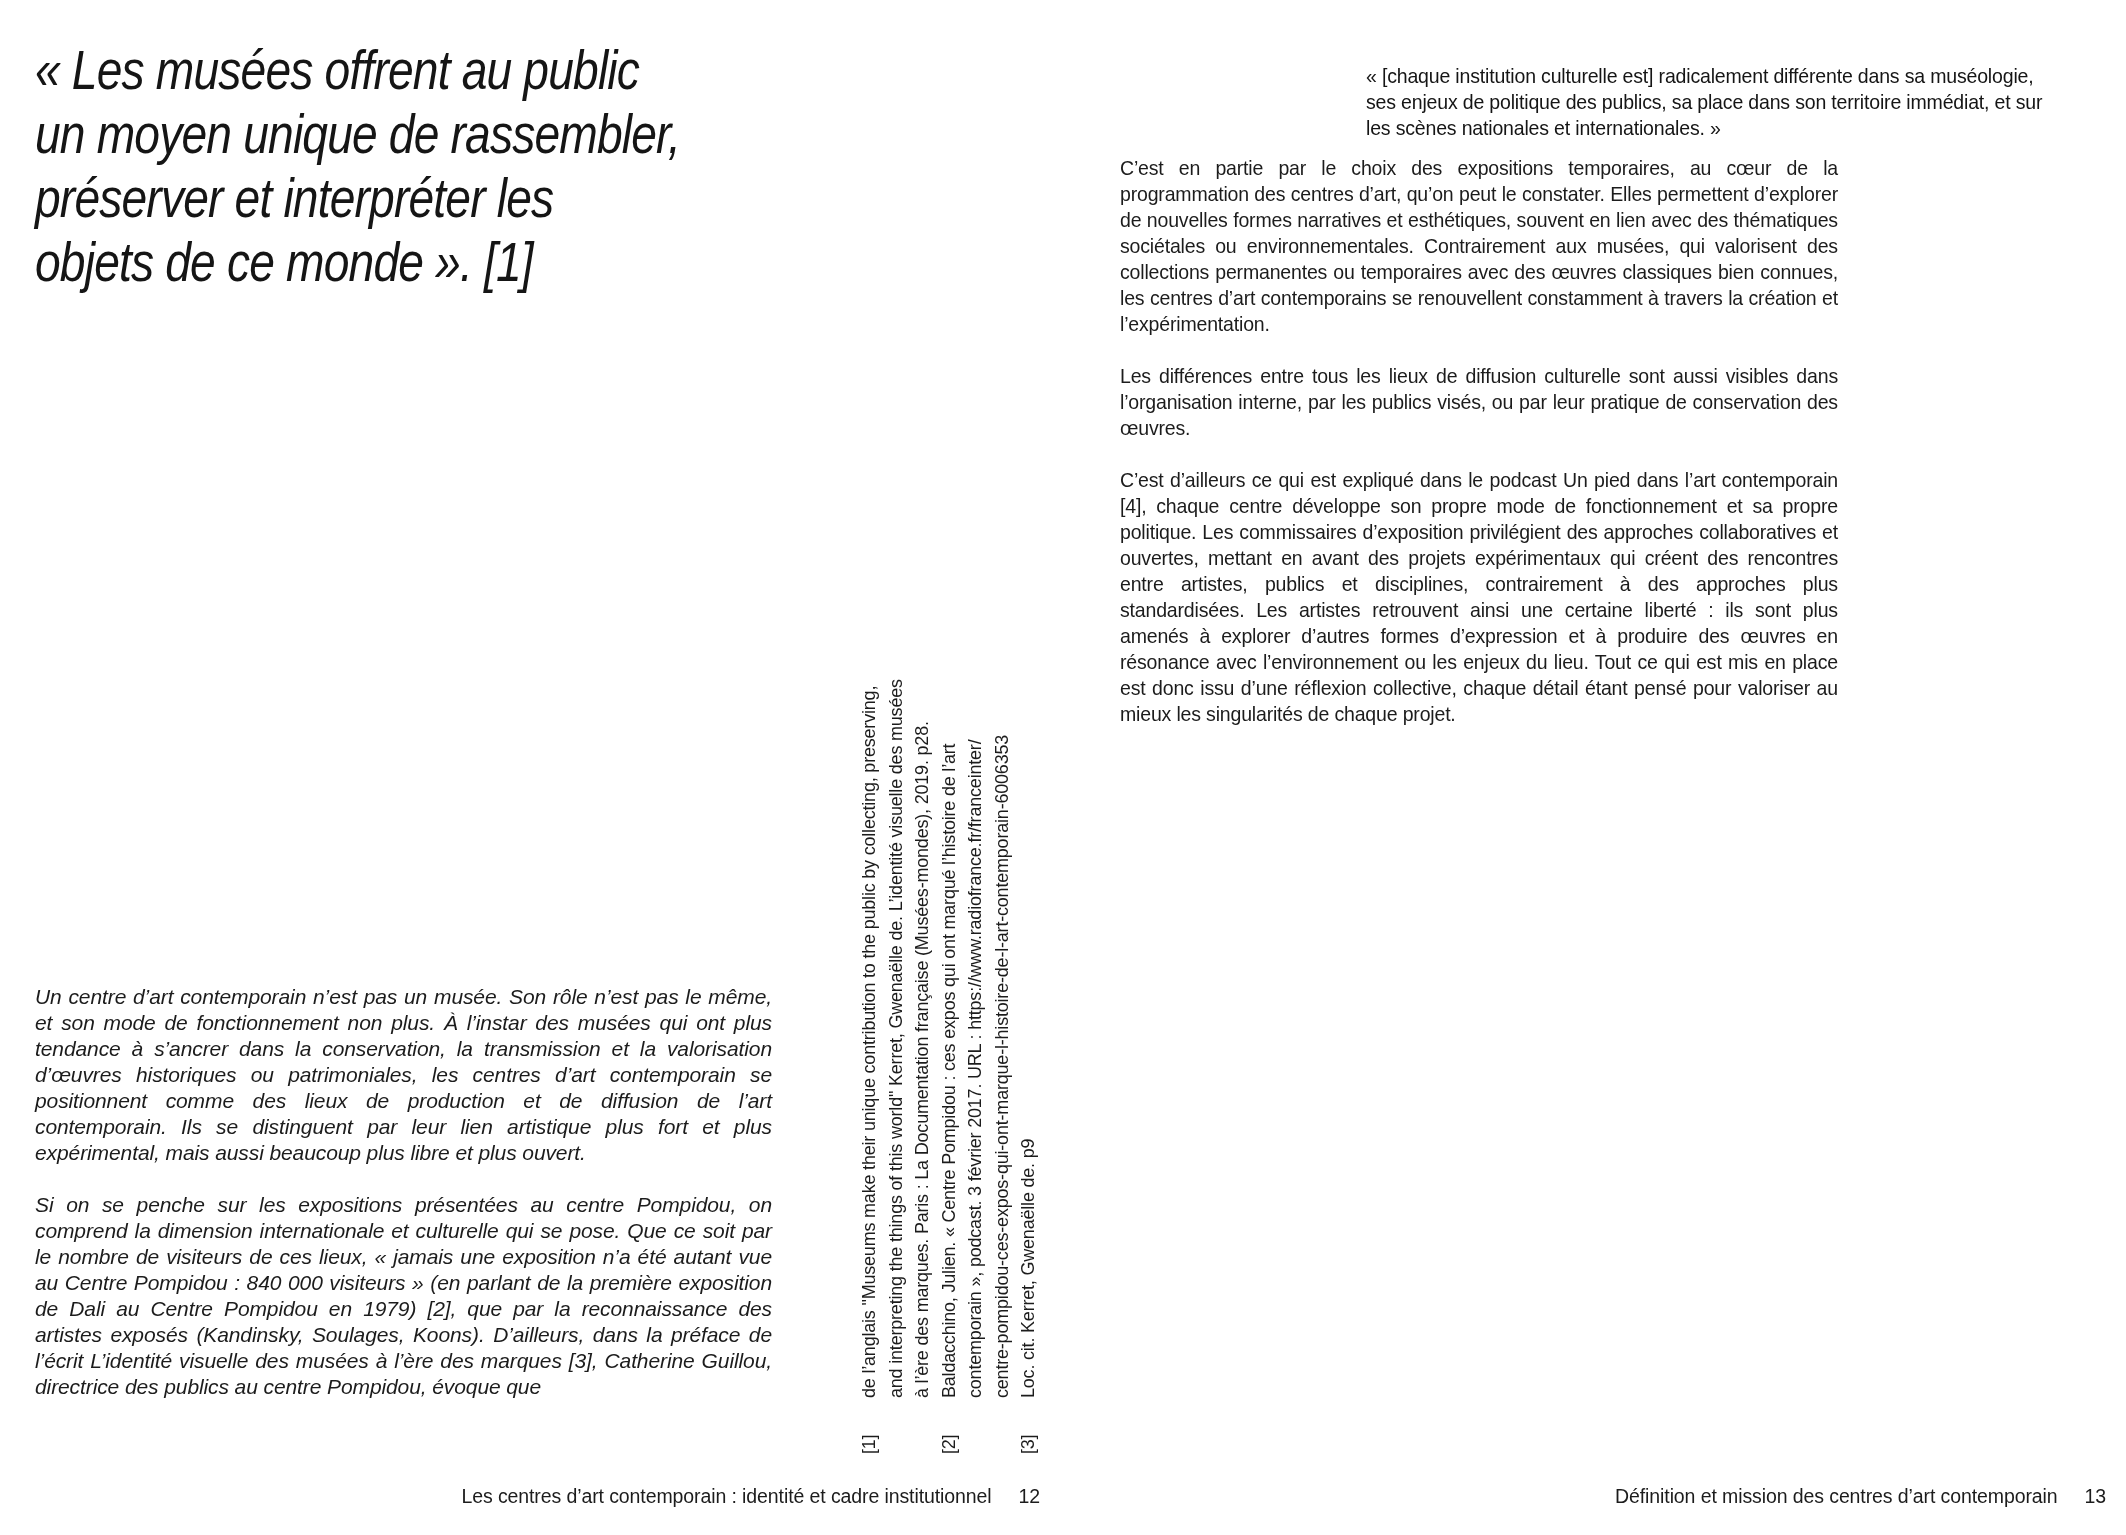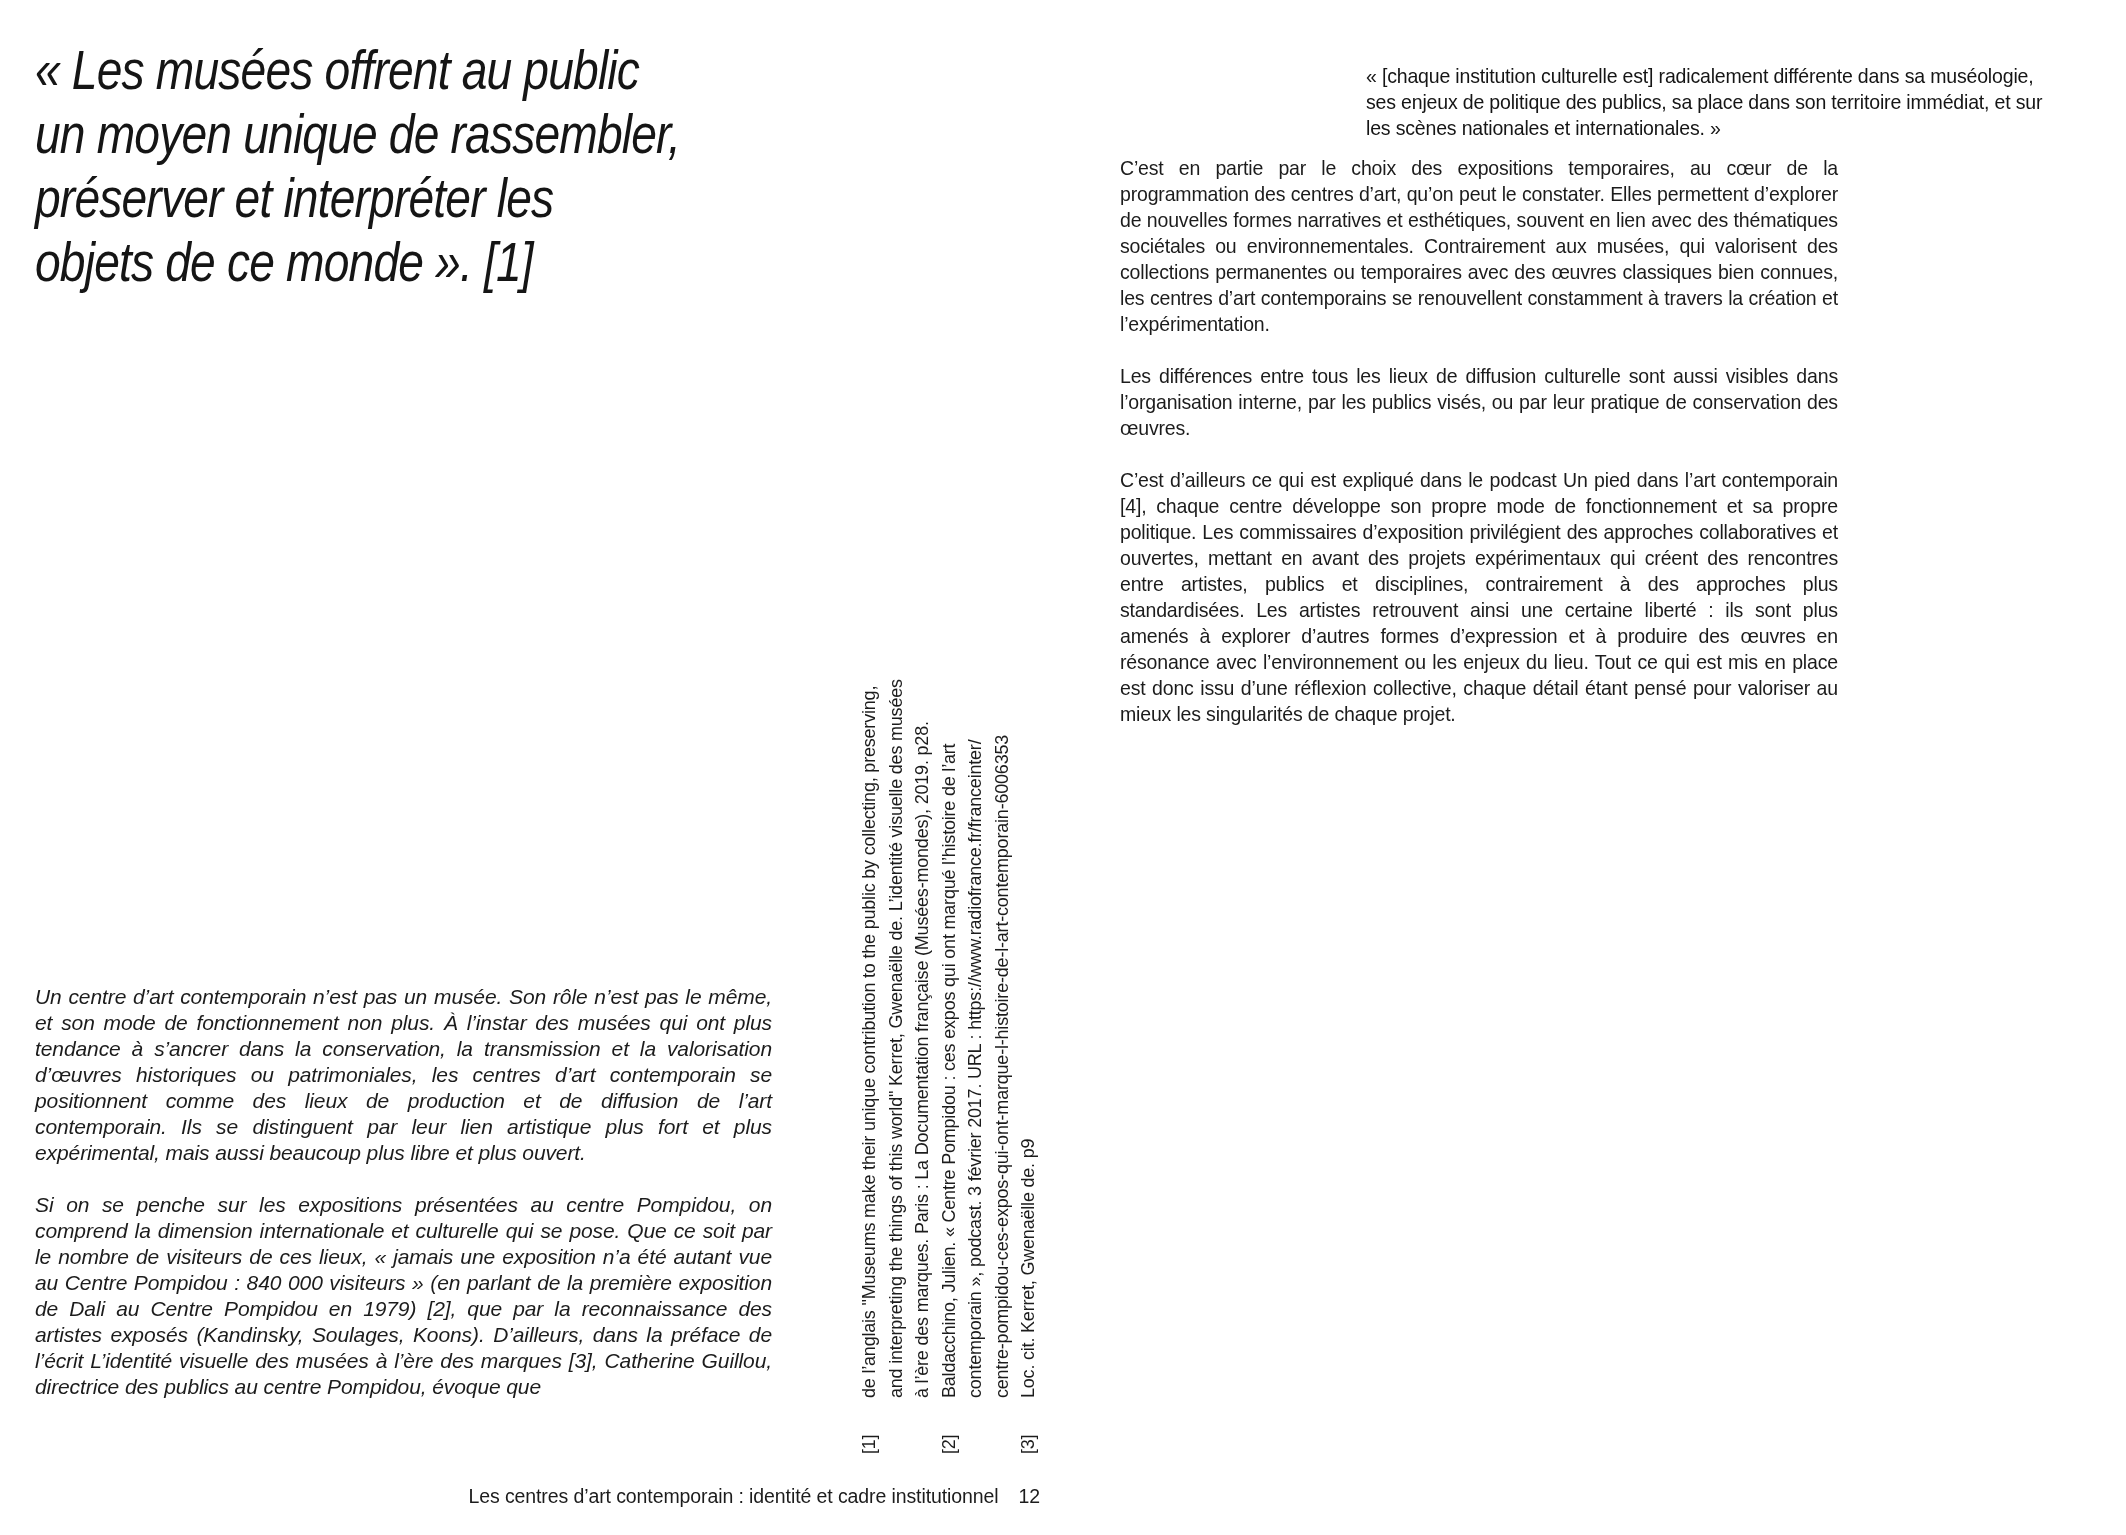--- a/index.html
+++ b/index.html
@@ -59,21 +59,21 @@
   }
 
   
   .footer{
     position:absolute; top:1477px;
     font-size:19.5px; letter-spacing:-0.1px;
     text-align:right; color:#1c1c1c;
   }
   .footer-left { left:35px;  width:1005px; }
   .footer-right{ left:57px;  width:986px;  }
-  .page-num{ display:inline-block; margin-left:20px; }
+  .page-num{ display:inline-block; margin-left:27px; }
 </style>
 </head>
 <body>
 
 <section class="page page-left">
 
   <blockquote class="big-quote">
     <span class="q-line">« Les musées offrent au public</span>
     <span class="q-line">un moyen unique de rassembler,</span>
     <span class="q-line">préserver et interpréter les</span>
@@ -129,14 +129,17 @@
     <span class="q-line">ses enjeux de politique des publics, sa place dans son territoire immédiat, et sur</span>
     <span class="q-line">les scènes nationales et internationales. »</span>
   </blockquote>
 
   <div class="body-col right-body">
     <p>C’est en partie par le choix des expositions temporaires, au cœur de la programmation des centres d’art, qu’on peut le constater. Elles permettent d’explorer de nouvelles formes narratives et esthétiques, souvent en lien avec des thématiques sociétales ou environnementales. Contrairement aux musées, qui valorisent des collections permanentes ou temporaires avec des œuvres classiques bien connues, les centres d’art contemporains se renouvellent constamment à travers la création et l’expérimentation.</p>
     <p>Les différences entre tous les lieux de diffusion culturelle sont aussi visibles dans l’organisation interne, par les publics visés, ou par leur pratique de conservation des œuvres.</p>
     <p>C’est d’ailleurs ce qui est expliqué dans le podcast Un pied dans l’art contemporain [4], chaque centre développe son propre mode de fonctionnement et sa propre politique. Les commissaires d’exposition privilégient des approches collaboratives et ouvertes, mettant en avant des projets expérimentaux qui créent des rencontres entre artistes, publics et disciplines, contrairement à des approches plus standardisées. Les artistes retrouvent ainsi une certaine liberté : ils sont plus amenés à explorer d’autres formes d’expression et à produire des œuvres en résonance avec l’environnement ou les enjeux du lieu. Tout ce qui est mis en place est donc issu d’une réflexion collective, chaque détail étant pensé pour valoriser au mieux les singularités de chaque projet.</p>
   </div>
 
+  <footer class="footer footer-right">
+    <span>Définition et mission des centres d’art contemporain</span><span class="page-num">13</span>
+  </footer>
 
 </section>
 
 </body></html>

